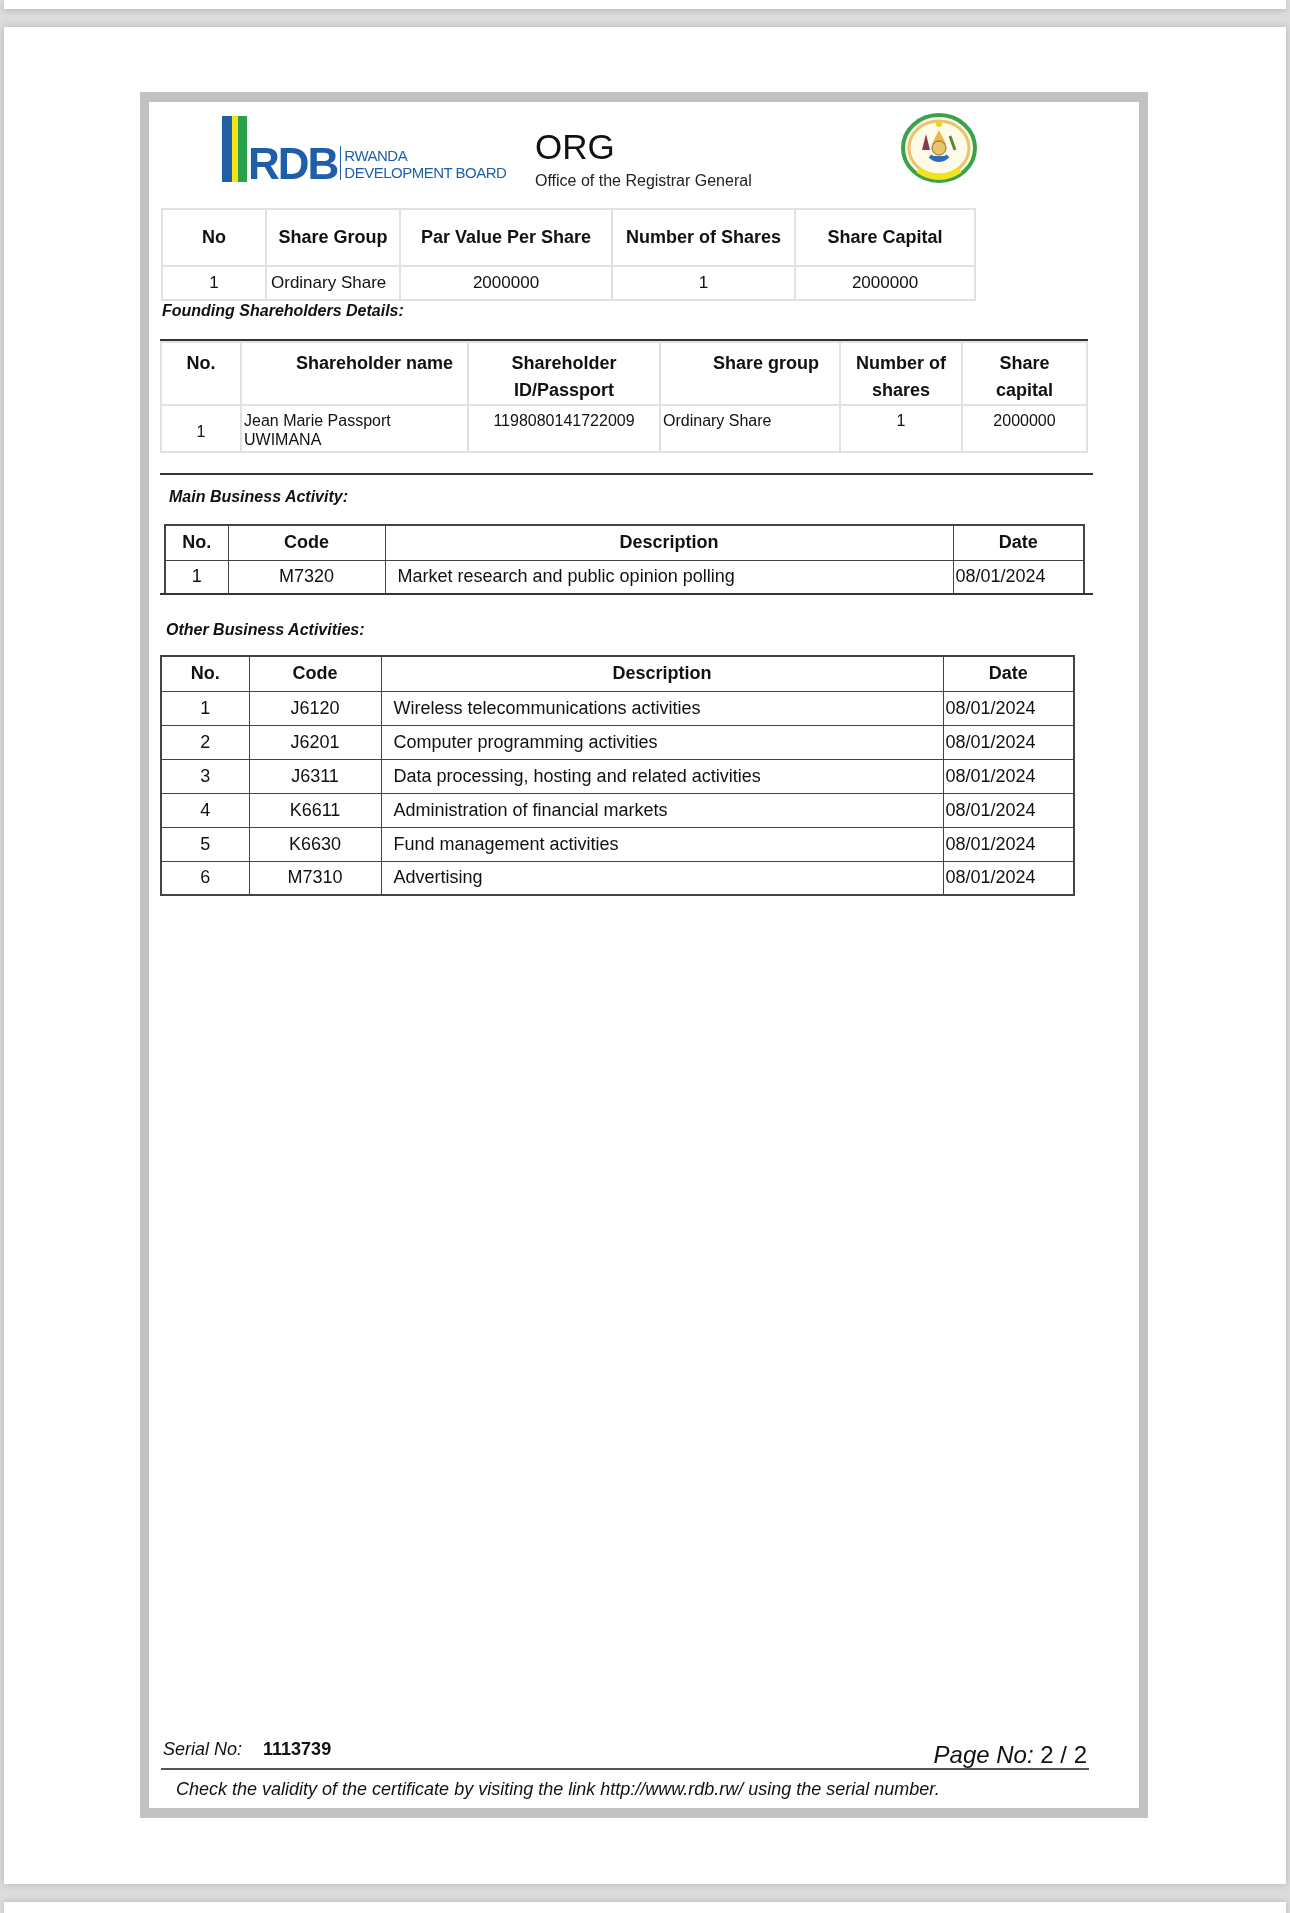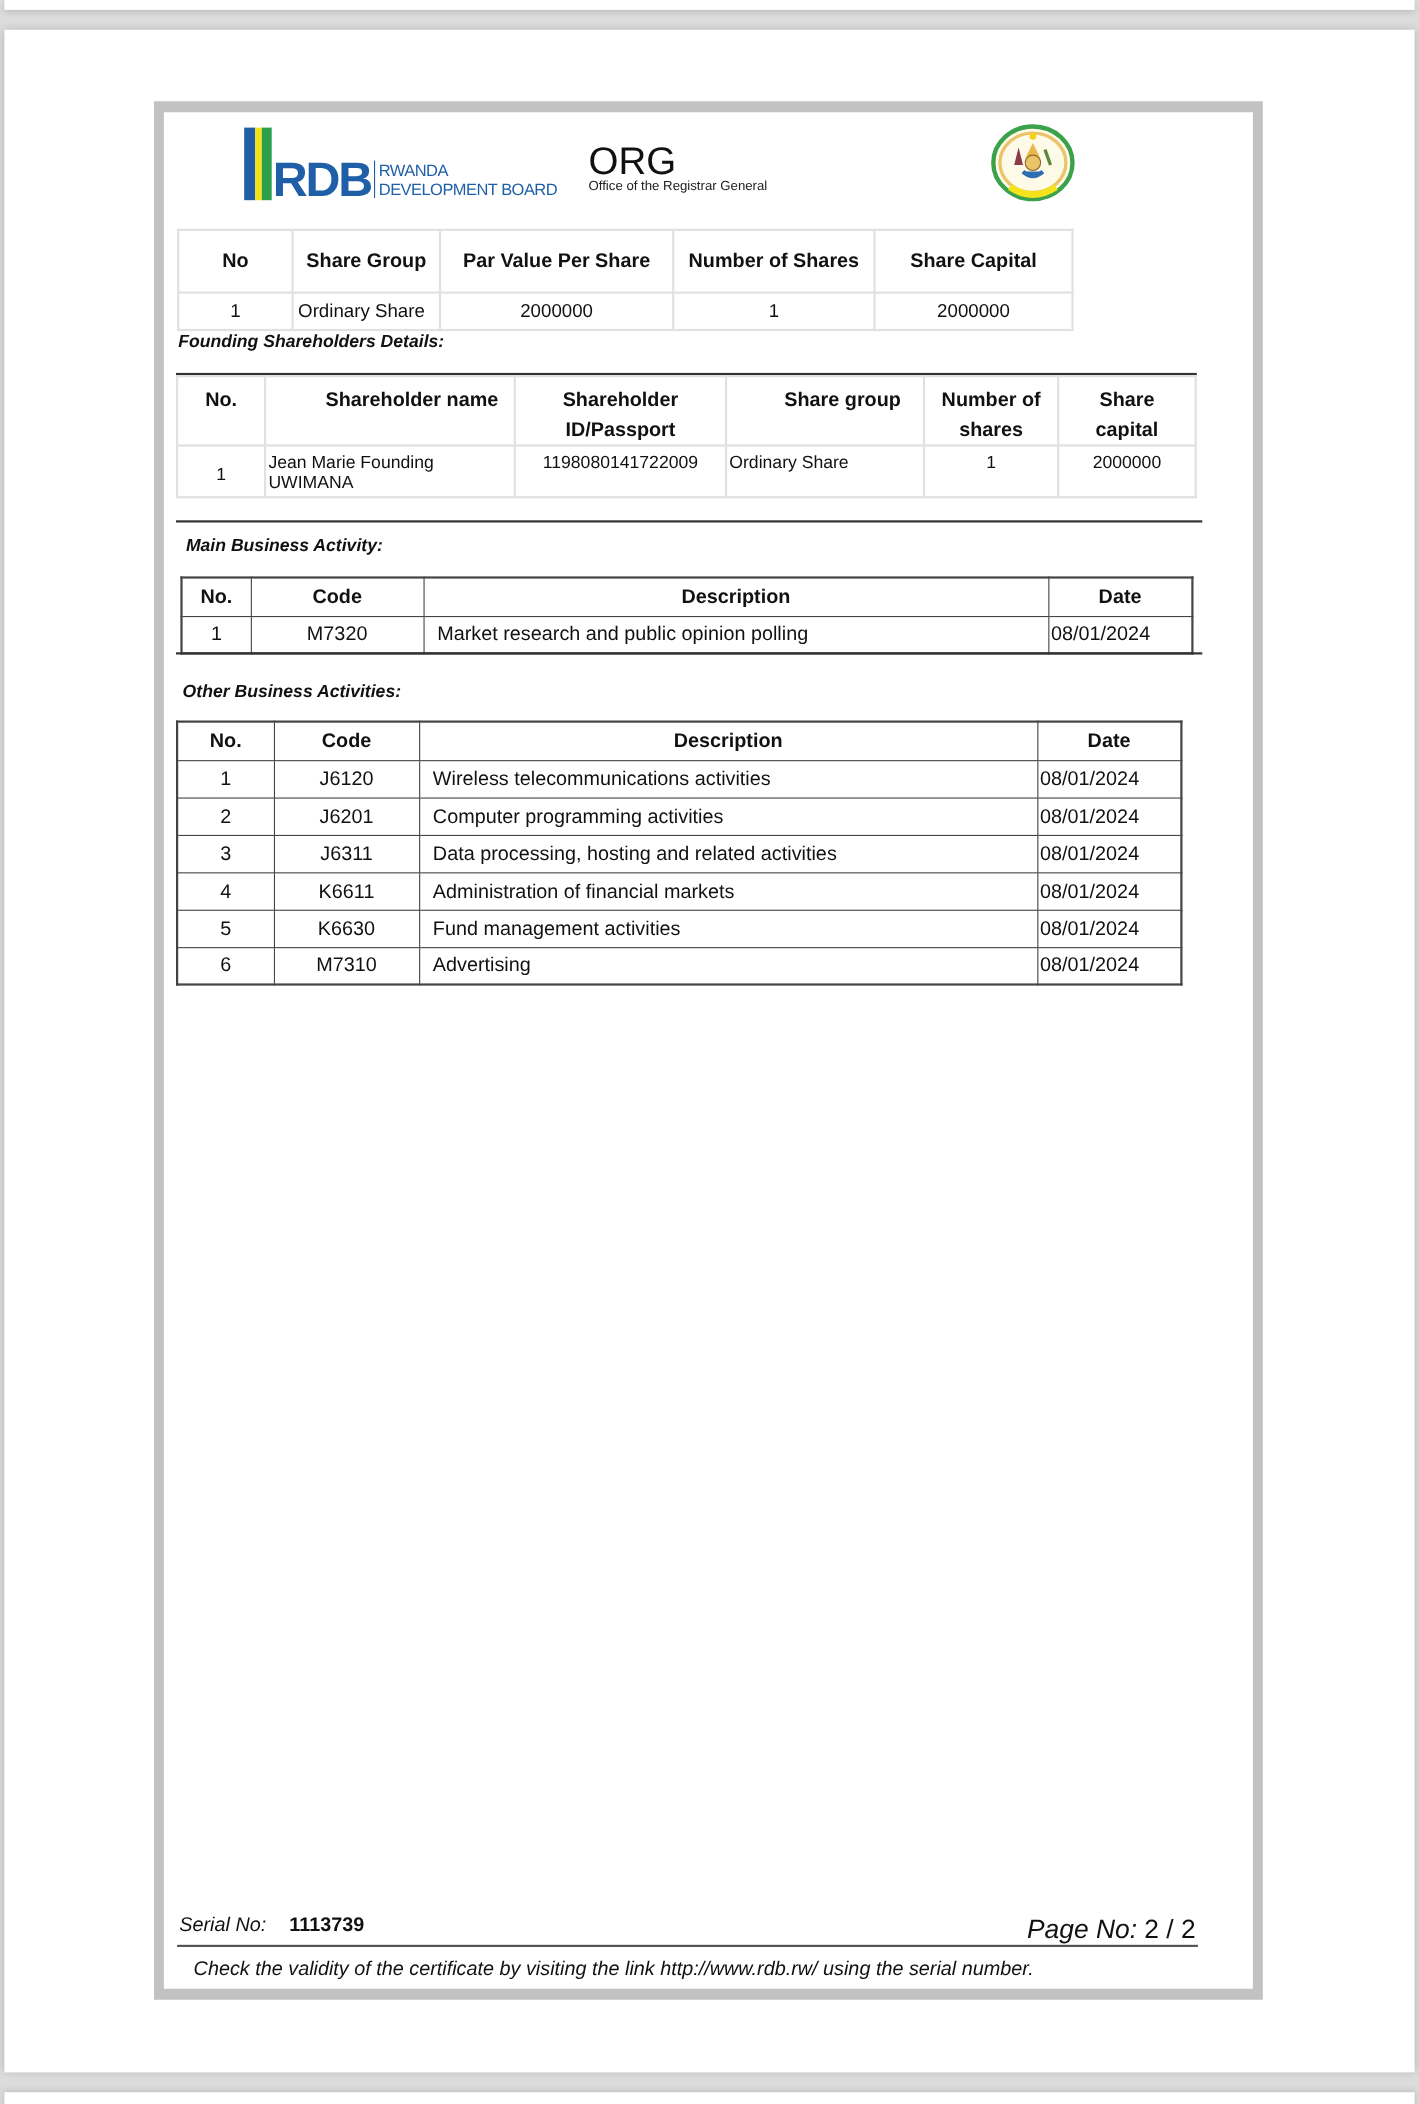--- a/index.html
+++ b/index.html
@@ -18,21 +18,21 @@
   .bar { width: 9px; height: 100%; }
   .bar.blue { background: #1f5fa8; width: 10px; }
   .bar.yellow { background: #f4e21b; width: 6px; }
   .bar.green { background: #2aa04a; width: 9px; }
   .rdb-letters { font-family: "Liberation Sans", sans-serif; font-weight: bold; color: #1f5fa8; font-size: 44px; letter-spacing: -2px; line-height: 36px; margin-left: 1px; }
   .rdb-divider { width: 1px; height: 34px; background: #1f5fa8; margin: 0 3px 2px 3px; }
   .rdb-name { color: #1f5fa8; font-size: 15px; line-height: 17px; letter-spacing: -0.5px; margin-bottom: 1px; }
 
   .org { position: absolute; left: 386px; top: 30px; }
   .org-title { font-size: 35px; line-height: 30px; color: #111; }
-  .org-sub { font-size: 12px; color: #222; margin-top: 0; }
+  .org-sub { font-size: 16px; color: #222; margin-top: 10px; }
 
   .emblem { position: absolute; left: 751px; top: 10px; width: 78px; height: 74px; }
 
   table { border-collapse: collapse; position: absolute; }
   td, th { font-weight: normal; }
 
   
   .share-table { left: 12px; top: 106px; border: 2px solid #e1e1e1; }
   .share-table td, .share-table th { border: 2px solid #e1e1e1; font-size: 18px; text-align: center; padding: 0 6px; }
   .share-table th { font-weight: bold; height: 57px; }
@@ -136,21 +136,21 @@
         <th style="width:227px; text-align:right; padding-right:14px;">Shareholder name</th>
         <th style="width:192px; text-align:center;">Shareholder ID/Passport</th>
         <th style="width:180px; text-align:right; padding-right:20px;">Share group</th>
         <th style="width:122px; text-align:center; padding:7px 8px 0;">Number of shares</th>
         <th style="width:125px; text-align:center; padding:7px 28px 0;">Share capital</th>
       </tr>
     </thead>
     <tbody>
       <tr>
         <td style="text-align:center; vertical-align:middle;">1</td>
-        <td style="text-align:left; padding-left:2px; padding-right:40px;">Jean Marie Founding UWIMANA</td>
+        <td style="text-align:left; padding-left:2px; padding-right:40px;">Jean Marie Passport UWIMANA</td>
         <td style="text-align:center;">1198080141722009</td>
         <td style="text-align:left; padding-left:2px;">Ordinary Share</td>
         <td style="text-align:center;">1</td>
         <td style="text-align:center;">2000000</td>
       </tr>
     </tbody>
   </table>
 
   <div class="hr" style="left:11px; top:371px; width:933px;"></div>
 

